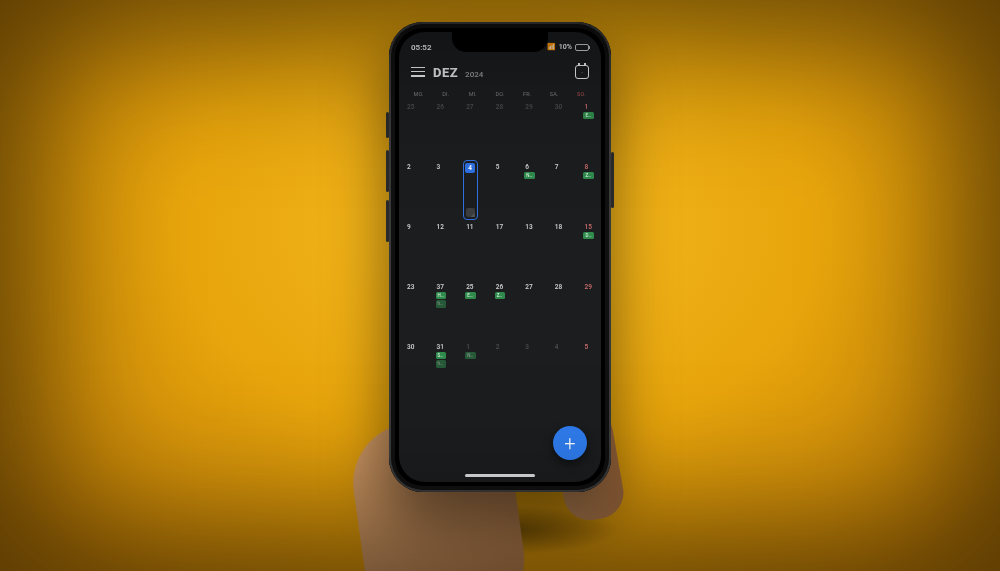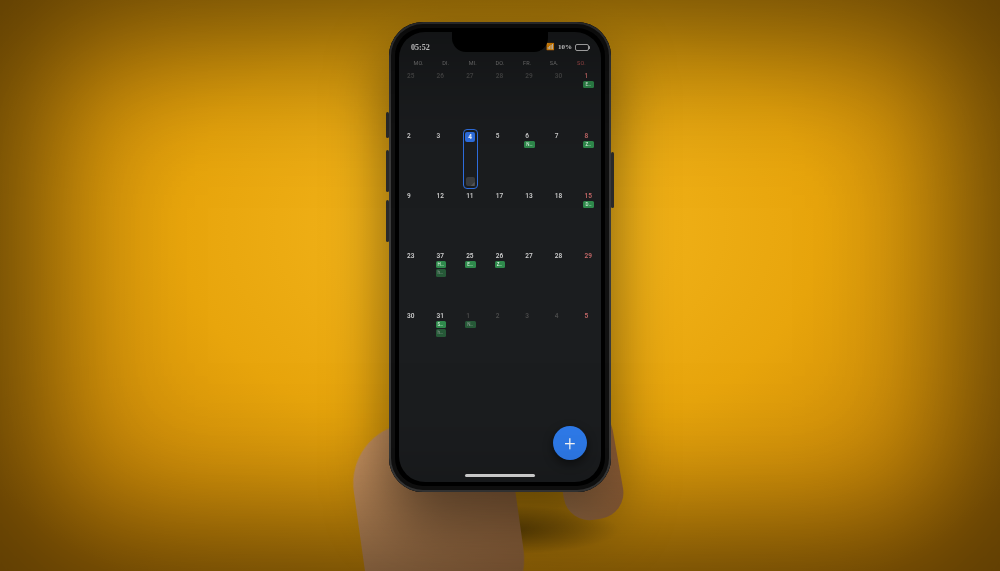--- a/index.html
+++ b/index.html
@@ -86,21 +86,20 @@
     background: #000;
     border-radius: 0 0 14px 14px;
     z-index: 5;
   }
   .status-bar {
     height: 26px;
     display: flex; justify-content: space-between; align-items: center;
     padding: 4px 12px 0 12px;
     font-size: 8px; font-weight: 600;
     color: #f5f5f5;
-    font-family: Liberation Serif, serif;
   }
   .status-right { display:flex; align-items:center; gap:3px; font-size:7px; }
   .batt {
     width: 14px; height: 7px; border:1px solid #ccc; border-radius:2px; position:relative;
   }
   .batt::after { content:""; position:absolute; right:-2px; top:1.5px; width:1.5px; height:3px; background:#ccc; border-radius:1px; }
   .batt-fill { background:#fff; height:100%; width:58%; }
 
   .app-header {
     display:flex; align-items:center; justify-content:space-between;
@@ -203,20 +202,36 @@
     <div class="status-bar">
       <span>05:52</span>
       <div class="status-right">
         <span>⏰</span>
         <span>📶</span>
         <span>10%</span>
         <span class="batt"><span class="batt-fill"></span></span>
       </div>
     </div>
 
+    <div class="app-header">
+      <div class="app-header-left">
+        <div class="hamburger">
+            <span></span>
+            <span></span>
+            <span></span>
+          </div>
+        <div>
+          <span class="month-label">DEZ</span>
+          <span class="year-label">2024</span>
+        </div>
+      </div>
+      <div class="today-icon">
+        <span class="today-dot">·</span>
+      </div>
+    </div>
 
     <div class="dow-row">
       <span>MO.</span>
       <span>DI.</span>
       <span>MI.</span>
       <span>DO.</span>
       <span>FR.</span>
       <span>SA.</span>
       <span class="sun">SO.</span>
     </div>

